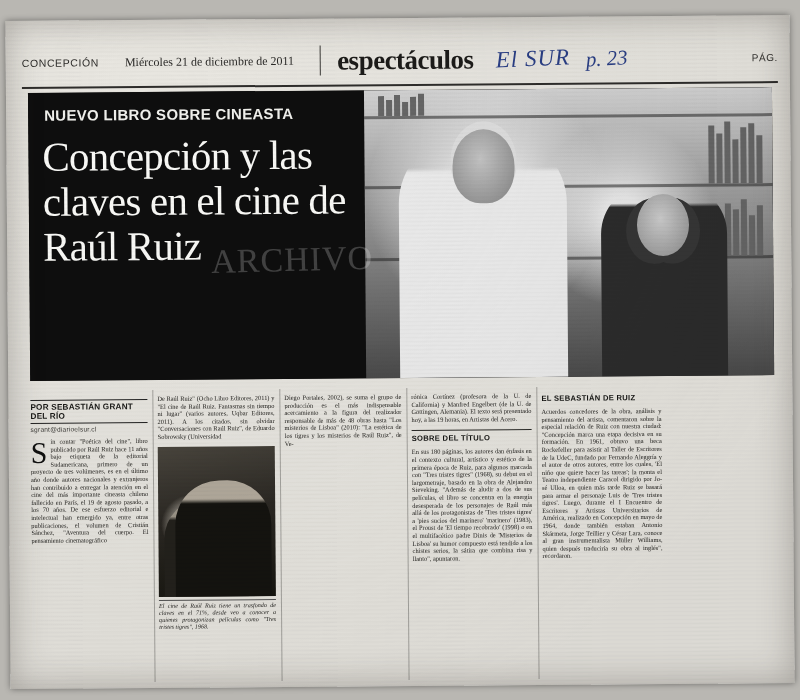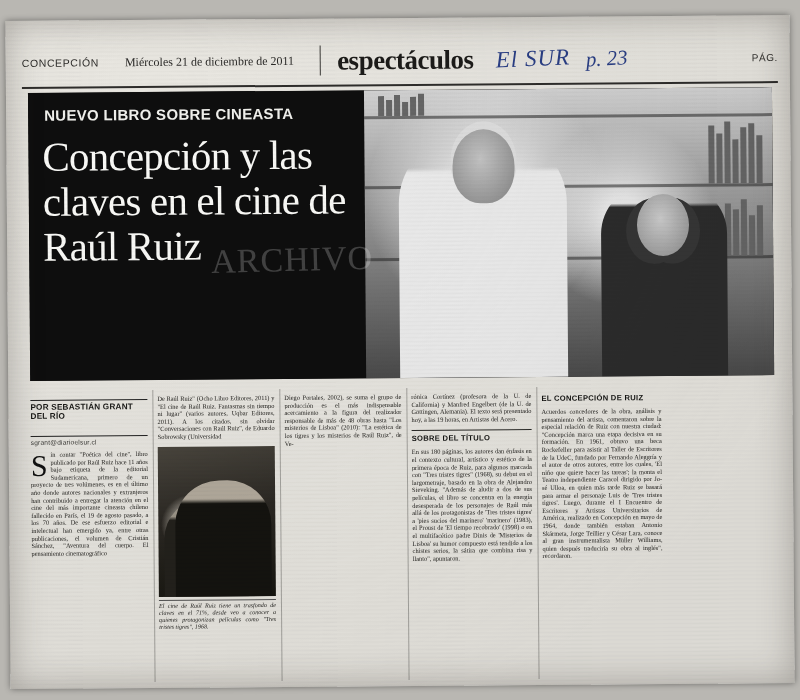--- a/index.html
+++ b/index.html
@@ -232,21 +232,21 @@
     color: #1d1c1a;
   }
   .byline {
     margin-top: 9px;
     font-family: "Liberation Sans", sans-serif;
     font-size: 8.2px;
     font-weight: bold;
     color: #1a1a18;
     border-top: 1.5px solid #222;
     border-bottom: 1px solid #222;
-    padding: 2px 0 15px;
+    padding: 2px 0 2px;
     letter-spacing: .2px;
   }
   .mail {
     font-family: "Liberation Sans", sans-serif;
     font-size: 6.6px;
     color: #3a3936;
     margin-top: 2px;
     letter-spacing: .2px;
   }
   .txt {
@@ -417,21 +417,21 @@
       <div class="col wide">
         <div class="txt">rónica Cortínez (profesora de la U. de California) y Manfred Engelbert (de la U. de Göttingen, Alemania). El texto será presentado hoy, a las 19 horas, en Artistas del Acero.</div>
         <div class="subhead">SOBRE DEL TÍTULO</div>
         <div class="txt">En sus 180 páginas, los autores dan énfasis en el contexto cultural, artístico y estético de la primera época de Ruiz, para algunos marcada con "Tres tristes tigres" (1968), su debut en el largometraje, basado en la obra de Alejandro Sieveking.
 
 "Además de aludir a dos de sus películas, el libro se concentra en la energía desesperada de los personajes de Raúl más allá de los protagonistas de 'Tres tristes tigres' a 'pies sucios del marinero' 'marinero' (1983), el Proust de 'El tiempo recobrado' (1998) o en el multifacético padre Dinis de 'Misterios de Lisboa' su humor compuesto está tendido a los chistes serios, la sátira que combina risa y llanto", apuntaron.</div>
         <div class="rule-v"></div>
       </div>
 
       <div class="col col-right">
-        <div class="subhead nb">EL CONCEPCIÓN DE RUIZ</div>
+        <div class="subhead nb">EL SEBASTIÁN DE RUIZ</div>
         <div class="txt">Acuerdos concedores de la obra, análisis y pensamiento del artista, comentaron sobre la especial relación de Ruiz con nuestra ciudad: "Concepción marca una etapa decisiva en su formación. En 1961, obtuvo una beca Rockefeller para asistir al Taller de Escritores de la UdeC, fundado por Fernando Aleggría y el autor de otros autores, entre los cuales, 'El niño que quiere hacer las tareas'; la monta el Teatro independiente Caracol dirigido por Jo-sé Ulloa, en quien más tarde Ruiz se basará para armar el personaje Luis de 'Tres tristes tigres'. Luego, durante el I Encuentro de Escritores y Artistas Universitarios de América, realizado en Concepción en mayo de 1964, donde también estaban Antonio Skármeta, Jorge Teillier y César Lara, conoce al gran instrumentalista Müller Williams, quien después traduciría su obra al inglés", recordaron.</div>
       </div>
 
     </div>
 
     <div class="grain"></div>
     <div class="edge-shadow"></div>
   </div>
 </div>
 

